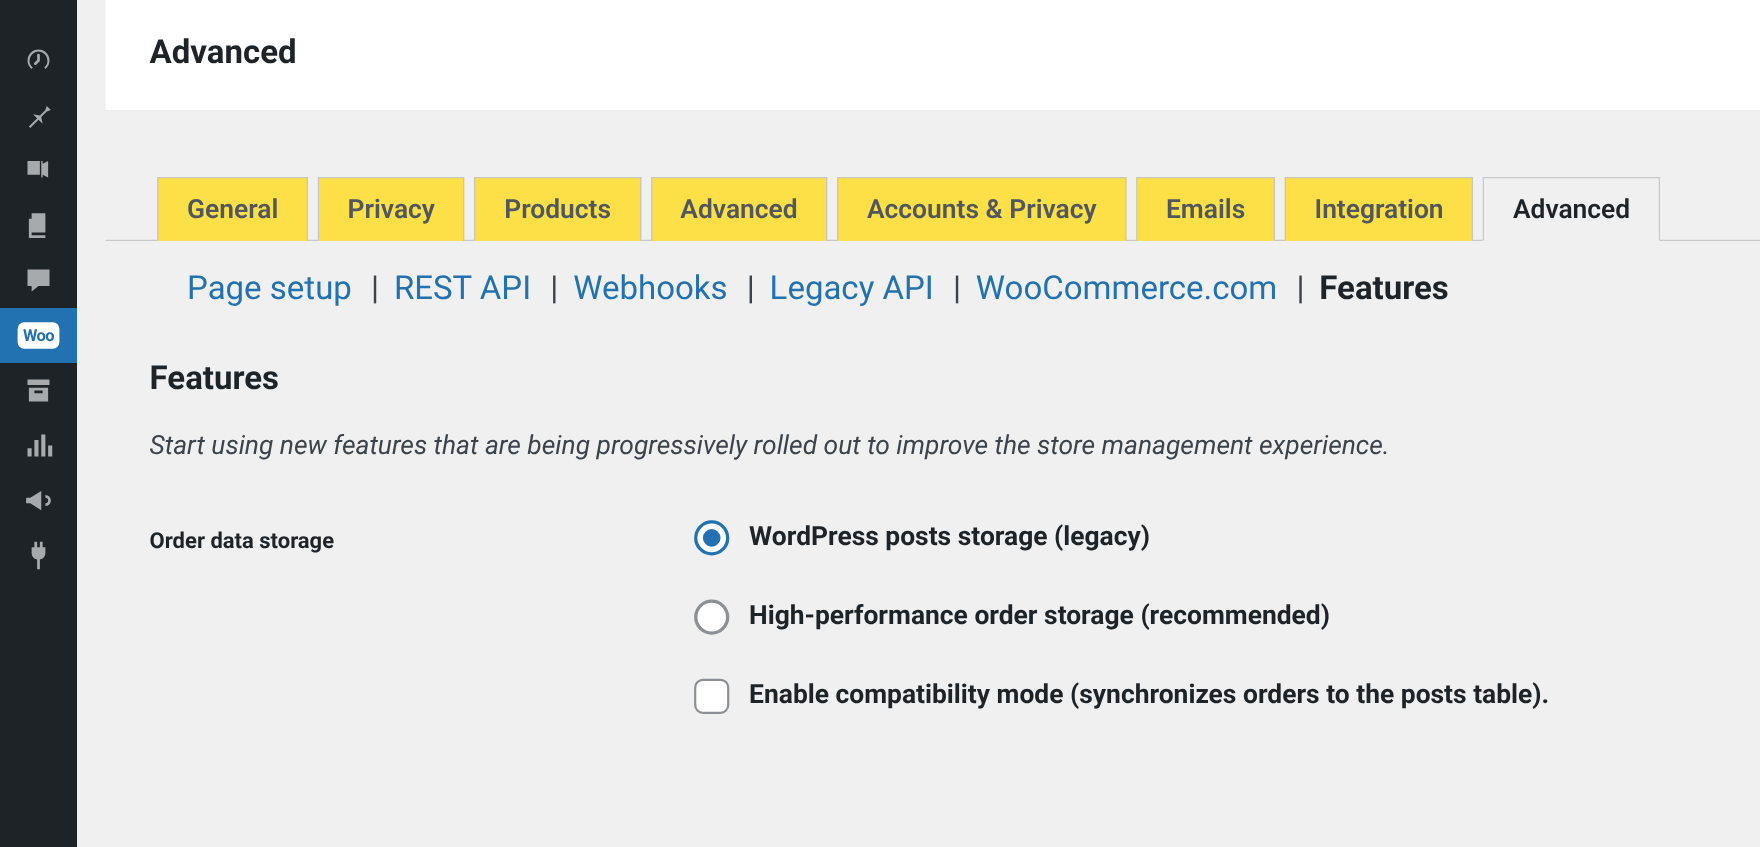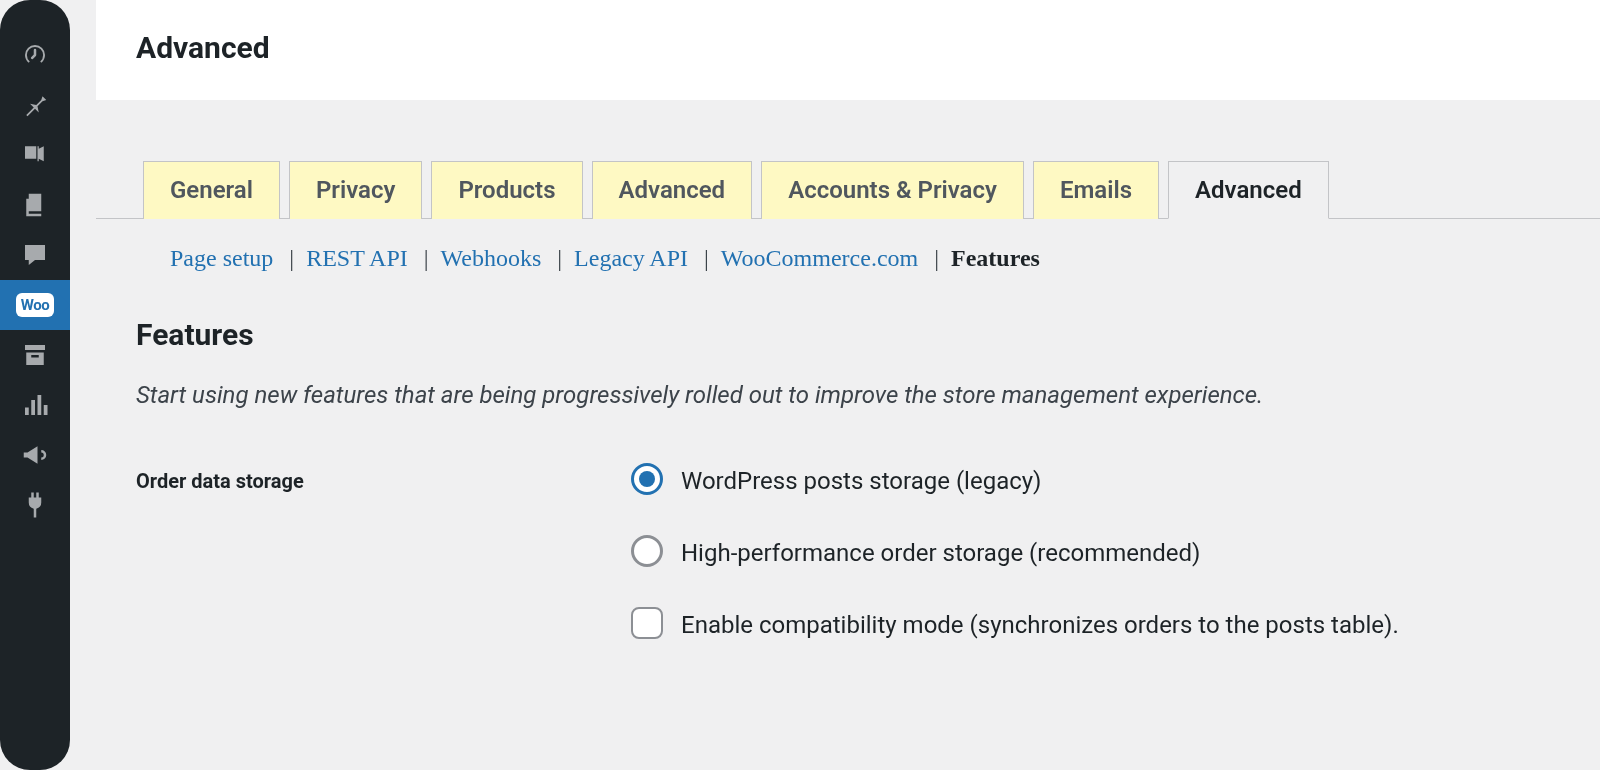--- a/index.html
+++ b/index.html
@@ -14,21 +14,20 @@
     .sidebar {
       position: fixed;
       left: 0; top: 0;
       width: 70px;
       height: 100%;
       background: #1d2327;
       display: flex;
       flex-direction: column;
       align-items: center;
       padding-top: 30px;
-      border-radius: 30px;
     }
     .sidebar-item {
       width: 70px;
       height: 50px;
       display: flex;
       align-items: center;
       justify-content: center;
       color: #a7aaad;
       cursor: pointer;
       position: relative;
@@ -75,41 +74,40 @@
       background: #f0f0f1;
     }
     .tabs {
       display: flex;
       gap: 9px;
       padding: 60px 0 0 47px;
       border-bottom: 1px solid #c3c4c7;
       position: relative;
     }
     .tab {
-      background: #fef9c3;
+      background: #fde047;
       border: 1px solid #c3c4c7;
       border-bottom: none;
       padding: 14px 26px;
       font-size: 24px;
       font-weight: 600;
       color: #50575e;
       cursor: pointer;
       position: relative;
       top: 1px;
     }
     .tab.active {
       background: #f0f0f1;
       border-bottom: 1px solid #f0f0f1;
       color: #1d2327;
     }
     .subnav {
       padding: 20px 0 0 74px;
-      font-size: 24px;
+      font-size: 30px;
       line-height: 1.6;
-      font-family: Liberation Serif, serif;
     }
     .subnav a {
       color: #2271b1;
       text-decoration: none;
       cursor: pointer;
     }
     .subnav .sep {
       color: #3c434a;
       margin: 0 6px 0 10px;
     }
@@ -142,23 +140,24 @@
       font-weight: 700;
       padding-top: 6px;
     }
     .options {
       display: flex;
       flex-direction: column;
       gap: 40px;
     }
     .option {
       display: flex;
-      align-items: flex-end;
+      align-items: flex-start;
       gap: 18px;
       cursor: pointer;
+      font-weight: bold;
     }
     .radio {
       width: 32px; height: 32px;
       border: 3px solid #8c8f94;
       border-radius: 50%;
       display: flex;
       align-items: center;
       justify-content: center;
       flex-shrink: 0;
       background: #fff;
@@ -244,20 +243,21 @@
   </div>
 
   <div class="content">
     <div class="tabs">
       <div class="tab">General</div>
       <div class="tab">Privacy</div>
       <div class="tab">Products</div>
       <div class="tab">Advanced</div>
       <div class="tab">Accounts &amp; Privacy</div>
       <div class="tab">Emails</div>
+      <div class="tab">Integration</div>
       <div class="tab active">Advanced</div>
     </div>
 
     <div class="subnav">
       <a>Page setup</a>
       <span class="sep"> | </span>
       <a>REST API</a>
       <span class="sep"> | </span>
       <a>Webhooks</a>
       <span class="sep"> | </span>

